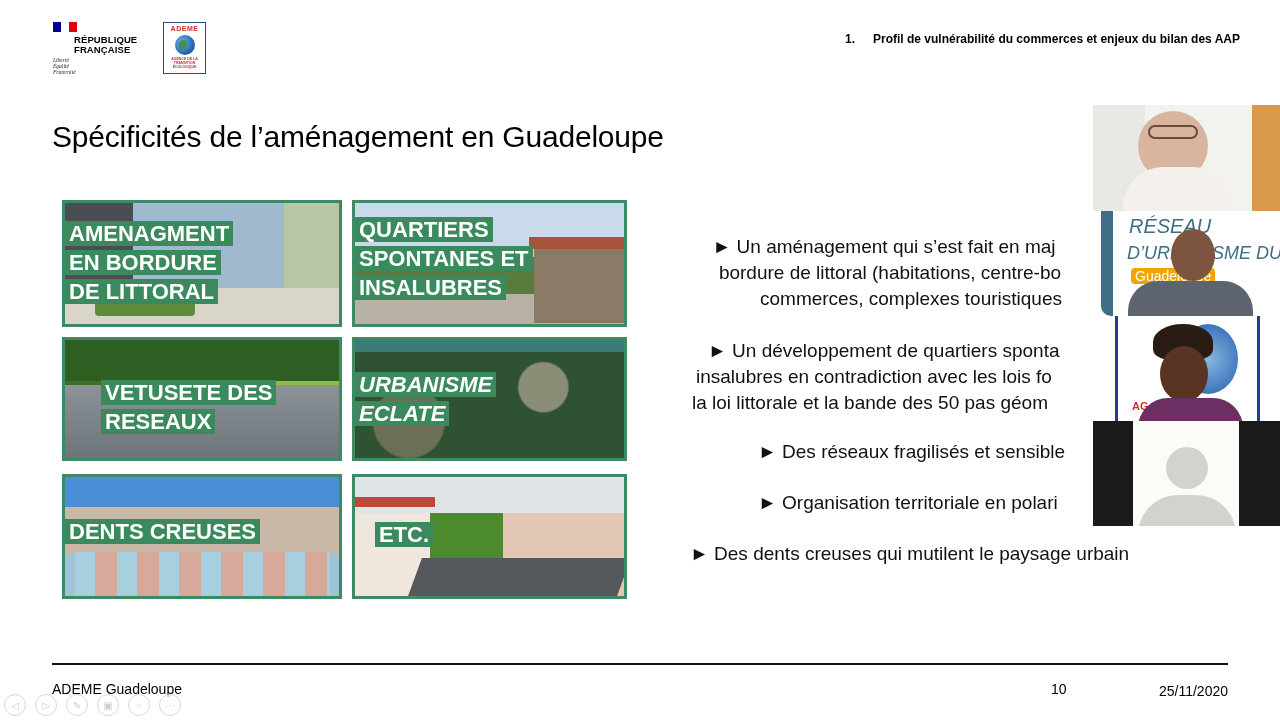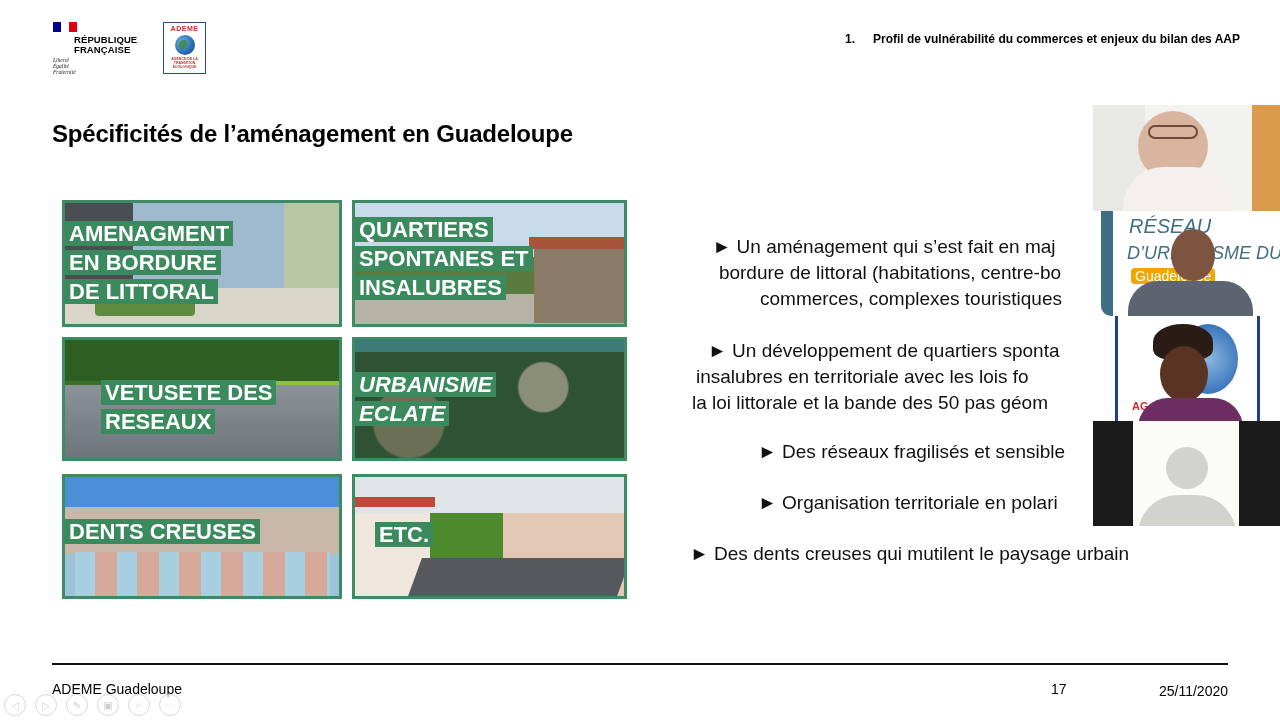--- a/index.html
+++ b/index.html
@@ -15,21 +15,21 @@
 
   .ademe-logo { position: absolute; left: 163px; top: 22px; width: 43px; height: 52px; border: 1.5px solid #2b4c7e; background: #fff; display: flex; flex-direction: column; align-items: center; padding-top: 2px; }
   .ademe-name { color: #d12a2f; font-weight: bold; font-size: 7px; letter-spacing: 0.5px; }
   .ademe-globe { width: 20px; height: 20px; border-radius: 50%; background: radial-gradient(circle at 35% 35%, #6ab0e8, #1e5fa8 70%); margin: 3px 0 2px; position: relative; overflow: hidden; }
   .ademe-globe::after { content: ""; position: absolute; left: 4px; top: 5px; width: 8px; height: 9px; background: #3f8b3a; border-radius: 50% 30% 60% 40%; opacity: .8; }
   .ademe-sub { color: #d12a2f; font-size: 3.5px; line-height: 4px; text-align: center; font-weight: bold; }
 
   .section-header { position: absolute; right: 40px; top: 32px; font-size: 12px; font-weight: bold; color: #000; }
   .section-header .num { margin-right: 18px; }
 
-  .slide-title { position: absolute; left: 52px; top: 120px; font-size: 24px; font-weight: bold; letter-spacing: -0.2px; text-align: right; }
+  .slide-title { position: absolute; left: 52px; top: 120px; font-size: 30px; font-weight: normal; letter-spacing: -0.2px; text-align: right; }
 
   
   .tile { position: absolute; border: 3px solid #3e8a65; overflow: hidden; }
   .tile .bg { position: absolute; inset: 0; }
   .tile .label { position: absolute; left: 0; right: 0; display: flex; flex-direction: column; align-items: flex-start; }
   .tile .label span { background: #3a8a5e; color: #fff; font-weight: bold; font-size: 22px; line-height: 25px; padding: 0 4px; margin-bottom: 4px; white-space: nowrap; }
   .bullet { position: absolute; font-size: 19px; line-height: 26px; color: #111; text-align: center; white-space: nowrap; }
 
   
   .video { position: absolute; overflow: hidden; }
@@ -151,21 +151,21 @@
   </div>
 </div>
 
 <div class="bullet" style="left:706px;top:234px;text-align:center;">
   <div>► Un aménagement qui s’est fait en maj</div>
   <div style="margin-left:12px;">bordure de littoral (habitations, centre-bo</div>
   <div style="margin-left:54px;">commerces, complexes touristiques</div>
 </div>
 <div class="bullet" style="left:692px;top:338px;">
   <div style="margin-left:16px;text-align:left;">► Un développement de quartiers sponta</div>
-  <div style="margin-left:4px;text-align:left;">insalubres en territoriale avec les lois fo</div>
+  <div style="margin-left:4px;text-align:left;">insalubres en contradiction avec les lois fo</div>
   <div style="text-align:left;">la loi littorale et la bande des 50 pas géom</div>
 </div>
 <div class="bullet" style="left:758px;top:439px;">
   <div>► Des réseaux fragilisés et sensible</div>
 </div>
 <div class="bullet" style="left:758px;top:490px;">
   <div>► Organisation territoriale en polari</div>
 </div>
 <div class="bullet" style="left:690px;top:541px;">
   <div>► Des dents creuses qui mutilent le paysage urbain</div>
@@ -196,21 +196,21 @@
 
 <div class="video v4">
   <div class="avatar-box">
     <div class="avatar-head"></div>
     <div class="avatar-body"></div>
   </div>
 </div>
 
 <div class="footer-rule"></div>
 <div class="footer-left">ADEME Guadeloupe</div>
-<div class="footer-page">17</div>
+<div class="footer-page">10</div>
 <div class="footer-date">25/11/2020</div>
 
 <div class="controls">
   <div class="ctrl">
       <span>◁</span>
     </div>
   <div class="ctrl">
       <span>▷</span>
     </div>
   <div class="ctrl">

